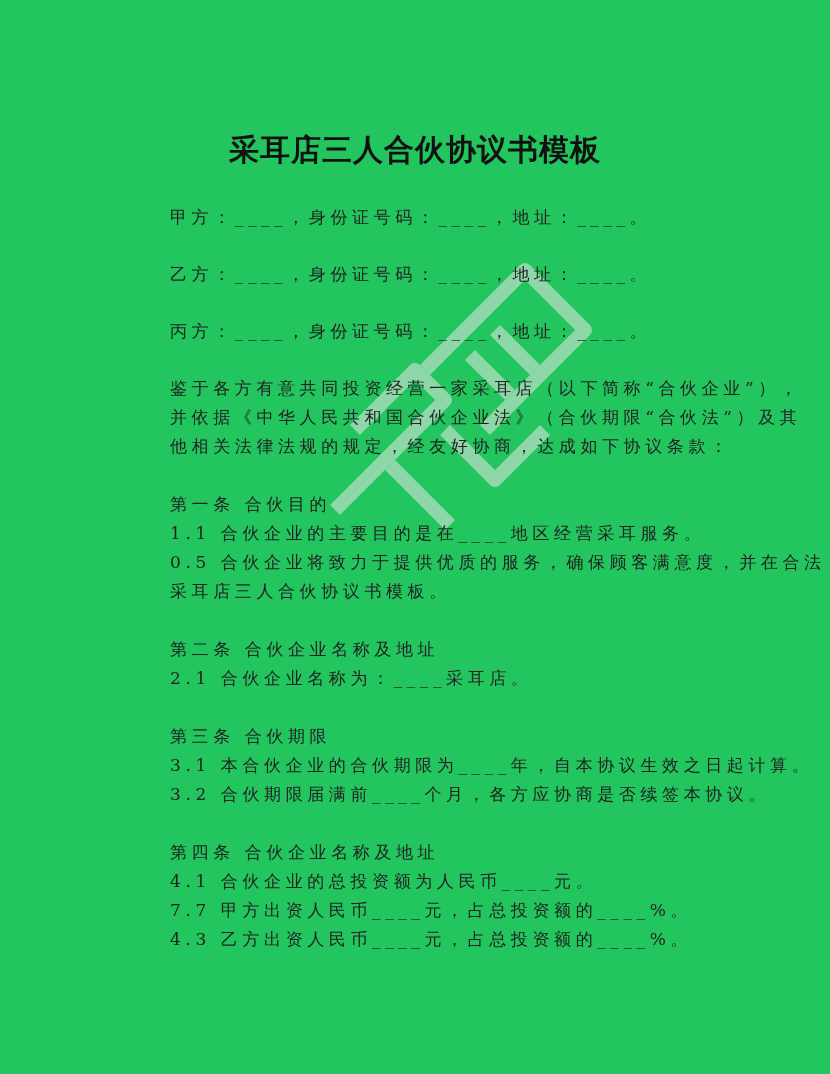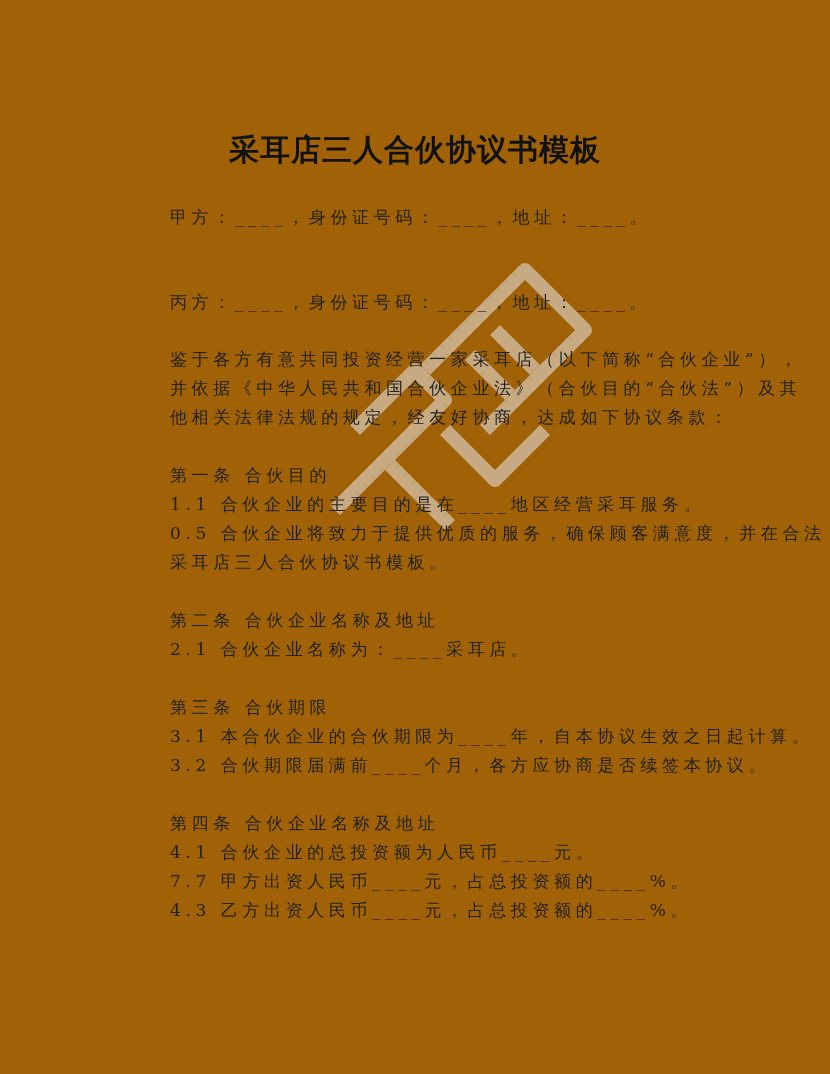--- a/index.html
+++ b/index.html
@@ -13,21 +13,21 @@
     position: relative;
     overflow: hidden;
     font-family: "DejaVu Serif", "Liberation Serif", serif;
     color: #1a1a1a;
   }
   .page {
     position: absolute;
     left: 0; top: 0;
     width: 830px;
     height: 1074px;
-    background: #a16207;
+    background: #22c55e;
   }
   .title {
     position: absolute;
     top: 128px;
     left: 0;
     width: 830px;
     text-align: center;
     font-family: "DejaVu Sans", "Liberation Sans", sans-serif;
     font-size: 30px;
     font-weight: bold;
@@ -77,26 +77,27 @@
       <path d="M150 170 L200 220 L250 170"></path>
     </g>
   </svg>
 
   <div class="title">采耳店三人合伙协议书模板</div>
 
   <div class="body">
 
     <div class="line">甲方：____，身份证号码：____，地址：____。</div>
     <div class="gap-party"></div>
+    <div class="line">乙方：____，身份证号码：____，地址：____。</div>
     <div class="gap-party"></div>
     <div class="line">丙方：____，身份证号码：____，地址：____。</div>
     <div class="gap-party"></div>
 
     <div class="line">鉴于各方有意共同投资经营一家采耳店（以下简称“合伙企业”），</div>
-    <div class="line">并依据《中华人民共和国合伙企业法》（合伙目的“合伙法”）及其</div>
+    <div class="line">并依据《中华人民共和国合伙企业法》（合伙期限“合伙法”）及其</div>
     <div class="line">他相关法律法规的规定，经友好协商，达成如下协议条款：</div>
     <div class="gap-section"></div>
 
     <div class="line">第一条 合伙目的</div>
     <div class="line">1.1 合伙企业的主要目的是在____地区经营采耳服务。</div>
     <div class="line">0.5 合伙企业将致力于提供优质的服务，确保顾客满意度，并在合法</div>
     <div class="line">采耳店三人合伙协议书模板。</div>
     <div class="gap-section"></div>
 
     <div class="line">第二条 合伙企业名称及地址</div>

